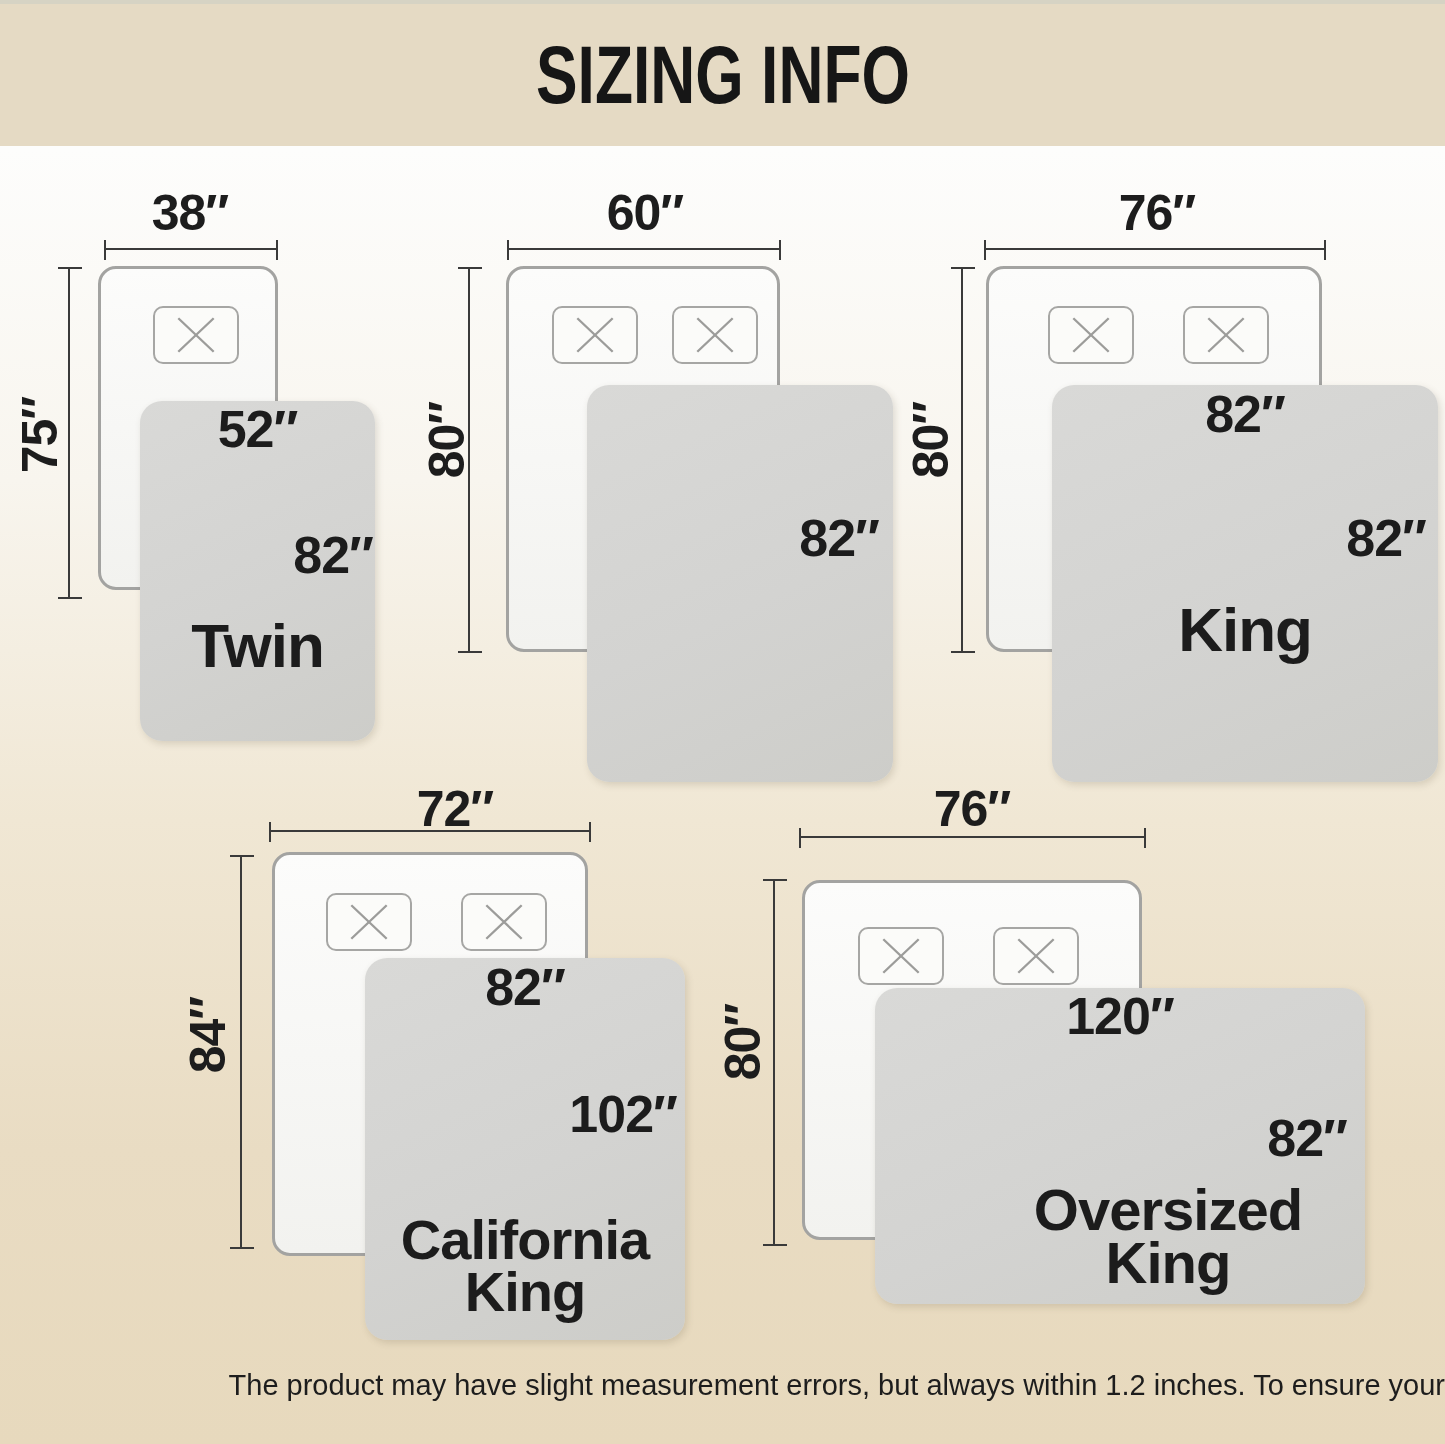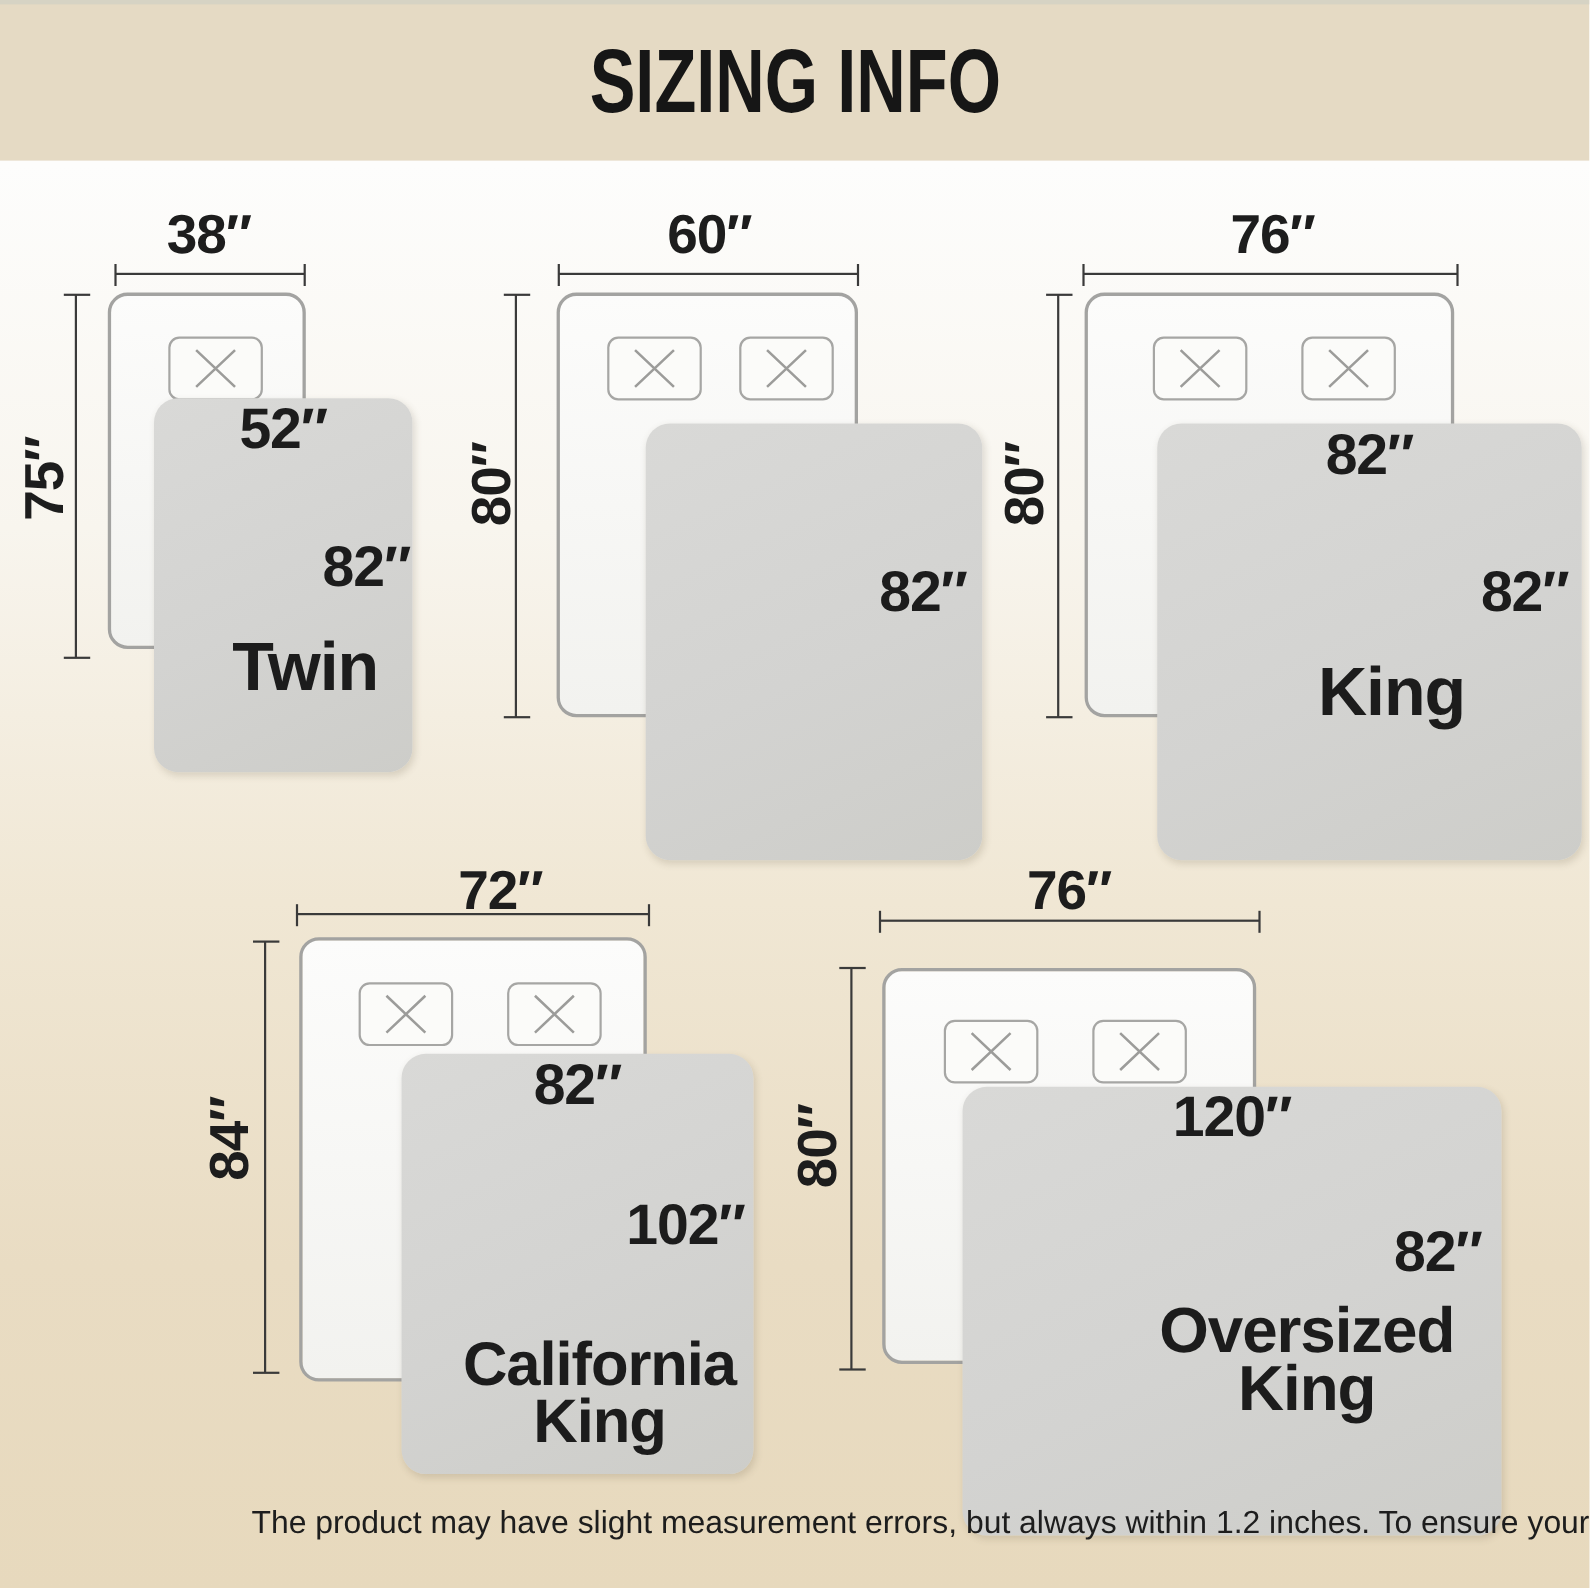--- a/index.html
+++ b/index.html
@@ -44,38 +44,38 @@
     background:#fbfbf9;border:2px solid #a6a6a4;border-radius:10px;
   }
   .pillow svg{display:block;width:100%;height:100%;}
   .blanket{
     position:absolute;border-radius:22px;
     background:linear-gradient(155deg,#d9d9d7 0%,#d3d3d1 55%,#cdcdc9 100%);
     box-shadow:2px 3px 7px rgba(95,82,60,0.18);
   }
   .b-top{position:absolute;left:0;width:100%;text-align:center;font-size:52px;font-weight:bold;letter-spacing:-1px;line-height:48px;}
   .b-right{position:absolute;font-size:52px;font-weight:bold;letter-spacing:-1px;line-height:48px;}
-  .b-name{position:absolute;left:0;width:100%;text-align:center;font-weight:bold;letter-spacing:-1px;margin-left:20px;}
+  .b-name{position:absolute;left:0;width:100%;text-align:center;font-weight:bold;letter-spacing:-1px;}
   .b-name .ln{width:100%;}
   .name-1line{font-size:62px;line-height:56px;}
   .name-2line-a{font-size:56px;line-height:52px;}
   .name-2line-b{font-size:58px;line-height:53px;}
   .footnote{
     position:absolute;left:0;top:1368px;width:100%;
     text-align:right;font-size:29px;line-height:34px;color:#1d1d1d;
   }
 
   
   #twin-hlabel{left:110px;top:190px;width:160px;}
   #twin-hline{left:105px;top:248px;width:172px;}
   #twin-vline{left:68px;top:268px;height:330px;}
   #twin-vlabel{left:-38px;top:412px;}
   #twin-bed{left:98px;top:266px;width:180px;height:324px;}
   #twin-bed .p1{left:52px;top:37px;}
-  #twin-blanket{left:140px;top:362px;width:235px;height:340px;}
+  #twin-blanket{left:140px;top:401px;width:235px;height:340px;}
   #twin-blanket .b-top{top:4px;}
   #twin-blanket .b-right{top:130px;right:2px;}
   #twin-blanket .b-name{top:217px;}
 
   
   #queen-hlabel{left:565px;top:190px;width:160px;}
   #queen-hline{left:508px;top:248px;width:272px;}
   #queen-vline{left:468px;top:268px;height:384px;}
   #queen-vlabel{left:369px;top:417px;}
   #queen-bed{left:506px;top:266px;width:274px;height:386px;}
@@ -113,21 +113,21 @@
   #calking-blanket .b-name{top:256px;}
 
   
   #okking-hlabel{left:892px;top:786px;width:160px;}
   #okking-hline{left:800px;top:836px;width:345px;}
   #okking-vline{left:773px;top:880px;height:365px;}
   #okking-vlabel{left:665px;top:1019px;}
   #okking-bed{left:802px;top:880px;width:340px;height:360px;}
   #okking-bed .p1{left:53px;top:44px;}
   #okking-bed .p2{left:188px;top:44px;}
-  #okking-blanket{left:875px;top:988px;width:490px;height:408px;}
+  #okking-blanket{left:875px;top:988px;width:490px;height:316px;}
   #okking-blanket .b-top{top:4px;}
   #okking-blanket .b-right{top:126px;right:18px;}
   #okking-blanket .b-name{top:195px;padding-left:48px;}
 </style>
 </head>
 <body>
 
 <div class="page">
 
   <header class="banner">

